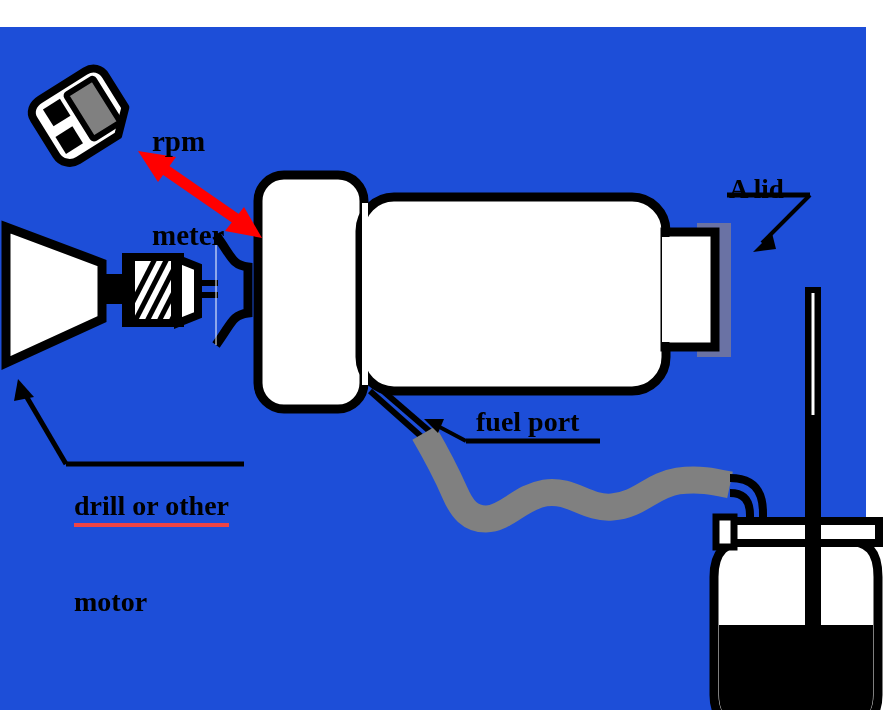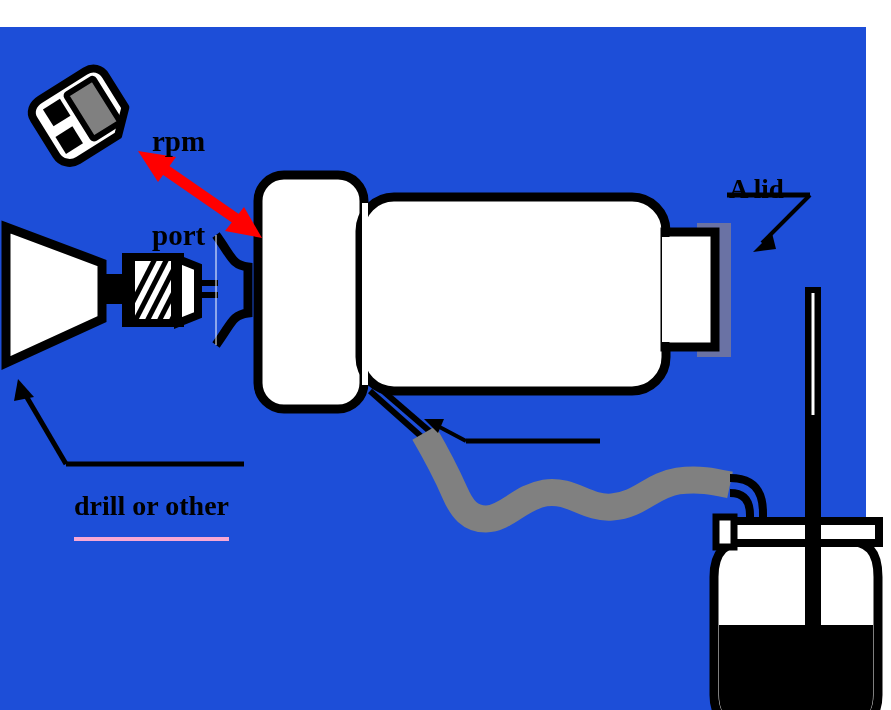--- a/index.html
+++ b/index.html
@@ -6,21 +6,21 @@
   body{width:891px;height:710px;overflow:hidden;
        font-family:"Liberation Serif","DejaVu Serif",serif;}
   #diagram{position:relative;width:866px;height:710px;background:#1d4ed8;margin-top:27px;}
   #diagram svg{position:absolute;top:0;left:0;}
   .lbl{position:absolute;font-weight:bold;color:#000;line-height:1.08;
        white-space:pre;letter-spacing:0px;}
   .lbl-rpm{left:152px;top:36px;font-size:29px;}
   .lbl-drill{left:74px;top:404px;font-size:28px;}
   .lbl-fuel{left:476px;top:380px;font-size:28px;}
   .lbl-alid{left:729px;top:148px;font-size:27px;}
-  .u1{display:inline-block;border-bottom:4px solid #f9a8d4;padding-bottom:15px;}
+  .u1{display:inline-block;border-bottom:4px solid #ef4444;padding-bottom:1px;}
 </style>
 </head>
 <body>
 
 <div id="diagram">
 
   <svg width="891" height="710" viewBox="0 0 891 710">
 
     <g>
 
@@ -135,23 +135,25 @@
     <g>
       <line x1="727" y1="168" x2="810" y2="168" stroke="#000000" stroke-width="5"></line>
       <line x1="810" y1="168" x2="762" y2="216" stroke="#000000" stroke-width="4"></line>
       <polygon points="753,225 772,206 776,222" fill="#000000"></polygon>
     </g>
 
   </svg>
 
   <div class="lbl lbl-rpm">
     <div>rpm</div>
-    <div>port</div>
+    <div>meter</div>
   </div>
 
   <div class="lbl lbl-drill">
     <div><span class="u1">drill or other</span></div>
+    <div>motor</div>
   </div>
 
+  <div class="lbl lbl-fuel">fuel port</div>
 
   <div class="lbl lbl-alid">A lid</div>
 
 </div>
 
 </body></html>

